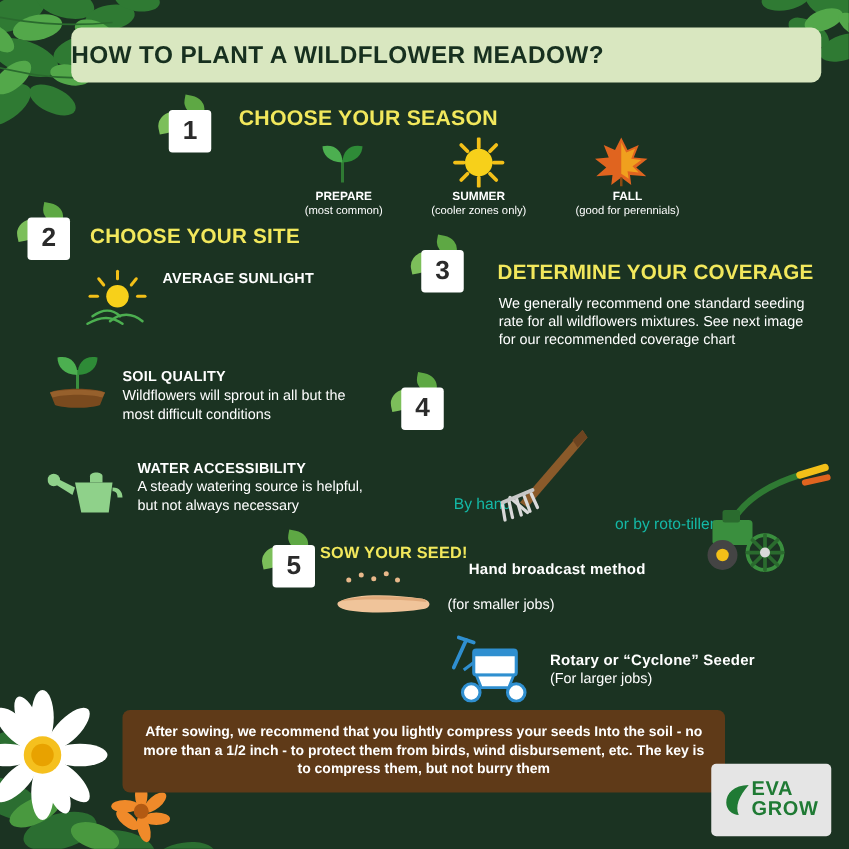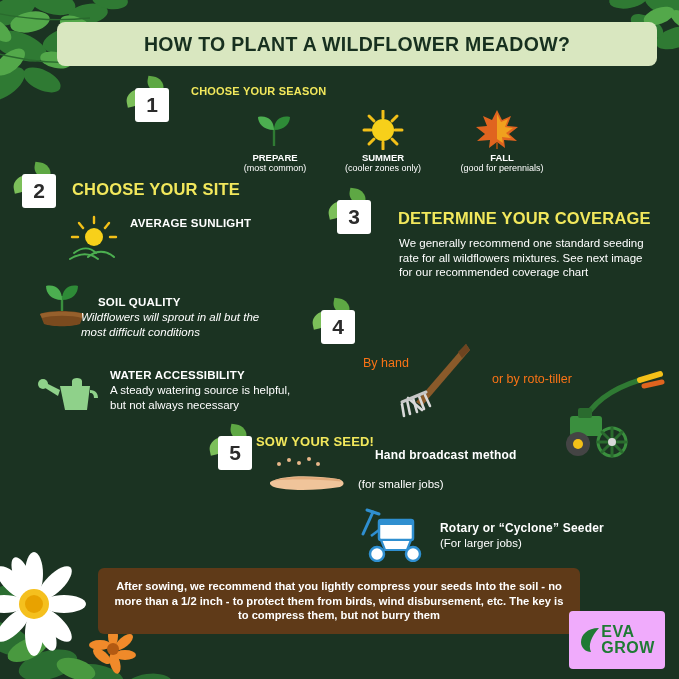--- a/index.html
+++ b/index.html
@@ -12,21 +12,21 @@
   }
   .canvas{position:absolute;inset:0;}
   .foliage-tl{position:absolute;left:-10px;top:-8px;width:180px;height:150px;}
   .foliage-tr{position:absolute;right:-12px;top:-10px;width:120px;height:110px;}
   .foliage-bl{position:absolute;left:-12px;bottom:-10px;width:190px;height:200px;}
 
   
   .header-band{
     position:absolute;left:57px;top:22px;width:600px;height:44px;
     background:#d9e7c0;border-radius:8px;
-    display:flex;align-items:center;justify-content:center;
+    display:flex;align-items:center;justify-content:flex-start;
   }
   .header-band h1{
     margin:0;font-size:19.5px;font-weight:bold;letter-spacing:.3px;
     color:#17301f;font-family:"Liberation Sans", sans-serif;
   }
 
   
   .badge{position:absolute;width:38px;height:38px;}
   .badge .sq{
     position:absolute;left:4px;top:4px;width:34px;height:34px;background:#ffffff;
@@ -50,25 +50,25 @@
     background:#5f3a18;border-radius:6px;
     display:flex;align-items:center;justify-content:center;
   }
   .callout p{
     margin:0;color:#ffffff;font-size:11.2px;font-weight:bold;line-height:1.33;text-align:center;padding:0 14px;
   }
 
   
   .logo{
     position:absolute;right:14px;bottom:10px;width:96px;height:58px;
-    background:#f0abfc;border-radius:4px;display:flex;align-items:center;justify-content:center;
+    background:#e5e5e5;border-radius:4px;display:flex;align-items:center;justify-content:center;
   }
   .logo .txt{font-size:16px;font-weight:bold;color:#1f7a34;letter-spacing:.5px;line-height:1;}
 
-  .hand-text{position:absolute;color:#f97316;font-size:12.5px;}
+  .hand-text{position:absolute;color:#14b8a6;font-size:12.5px;margin-top:40px;}
 </style>
 </head>
 <body>
 
 <div class="canvas">
 
   <svg class="foliage-tl" viewBox="0 0 180 150">
     <g fill="#2f7a33">
       <ellipse cx="22" cy="18" rx="26" ry="13" transform="rotate(-25 22 18)"></ellipse>
       <ellipse cx="62" cy="10" rx="24" ry="12" transform="rotate(15 62 10)"></ellipse>
@@ -150,21 +150,21 @@
 
   <div class="header-band">
     <h1>HOW TO PLANT A WILDFLOWER MEADOW?</h1>
   </div>
 
   <div class="badge" style="left:131px;top:84px;">
     <div class="lf1"></div>
     <div class="lf2"></div>
     <div class="sq">1</div>
   </div>
-  <div class="step-title" style="left:191px;top:85px;font-size:11px;">CHOOSE YOUR SEASON</div>
+  <div class="step-title" style="left:191px;top:85px;font-size:17px;">CHOOSE YOUR SEASON</div>
 
   <svg style="position:absolute;left:253px;top:112px;" width="42" height="36" viewBox="0 0 42 36">
     <path d="M21 34 L21 16" stroke="#2f7a33" stroke-width="2.4" fill="none"></path>
     <path d="M21 18 C10 18 5 11 5 5 C14 3 21 8 21 18Z" fill="#4caf50"></path>
     <path d="M21 18 C32 18 37 11 37 5 C28 3 21 8 21 18Z" fill="#2e8b37"></path>
   </svg>
   <div class="sub-label" style="left:232px;top:152px;width:86px;">
     <span>PREPARE</span>
     <span class="small">(most common)</span>
   </div>
@@ -222,21 +222,21 @@
   <div class="item-title" style="position:absolute;left:130px;top:217px;">AVERAGE SUNLIGHT</div>
 
   <svg style="position:absolute;left:34px;top:278px;" width="56" height="50" viewBox="0 0 56 50">
     <path d="M28 34 L28 18" stroke="#3a8f3e" stroke-width="2.4" fill="none"></path>
     <path d="M28 22 C17 22 12 15 12 8 C22 6 28 12 28 22Z" fill="#4caf50"></path>
     <path d="M28 22 C39 22 44 15 44 8 C34 6 28 12 28 22Z" fill="#2e8b37"></path>
     <path d="M6 36 C14 32 42 32 50 36 L46 46 C38 49 18 49 10 46 Z" fill="#7a4a1e"></path>
     <path d="M6 36 C14 33 42 33 50 36 L48 40 C38 37 18 37 8 40 Z" fill="#96602c"></path>
   </svg>
   <div class="item-title" style="position:absolute;left:98px;top:296px;">SOIL QUALITY</div>
-  <div class="body-text" style="left:81px;top:310px;width:190px;font-style:italic;">Wildflowers will sprout in all but the most difficult conditions</div>
+  <div class="body-text" style="left:98px;top:310px;width:190px;">Wildflowers will sprout in all but the most difficult conditions</div>
 
   <svg style="position:absolute;left:38px;top:372px;" width="62" height="46" viewBox="0 0 62 46">
     <path d="M22 14 L52 14 L49 38 L27 38 Z" fill="#8fd18a"></path>
     <path d="M34 9 C34 5 44 5 44 9 L44 14 L34 14 Z" fill="#8fd18a"></path>
     <path d="M52 18 C58 18 60 22 60 26 L56 26 C56 23 55 21 52 21 Z" fill="#8fd18a"></path>
     <path d="M22 18 L6 10 L4 14 L20 24 Z" fill="#8fd18a"></path>
     <circle cx="5" cy="12" r="5" fill="#8fd18a"></circle>
   </svg>
   <div class="item-title" style="position:absolute;left:110px;top:369px;">WATER ACCESSIBILITY</div>
   <div class="body-text" style="left:110px;top:383px;width:190px;">A steady watering source is helpful, but not always necessary</div>

